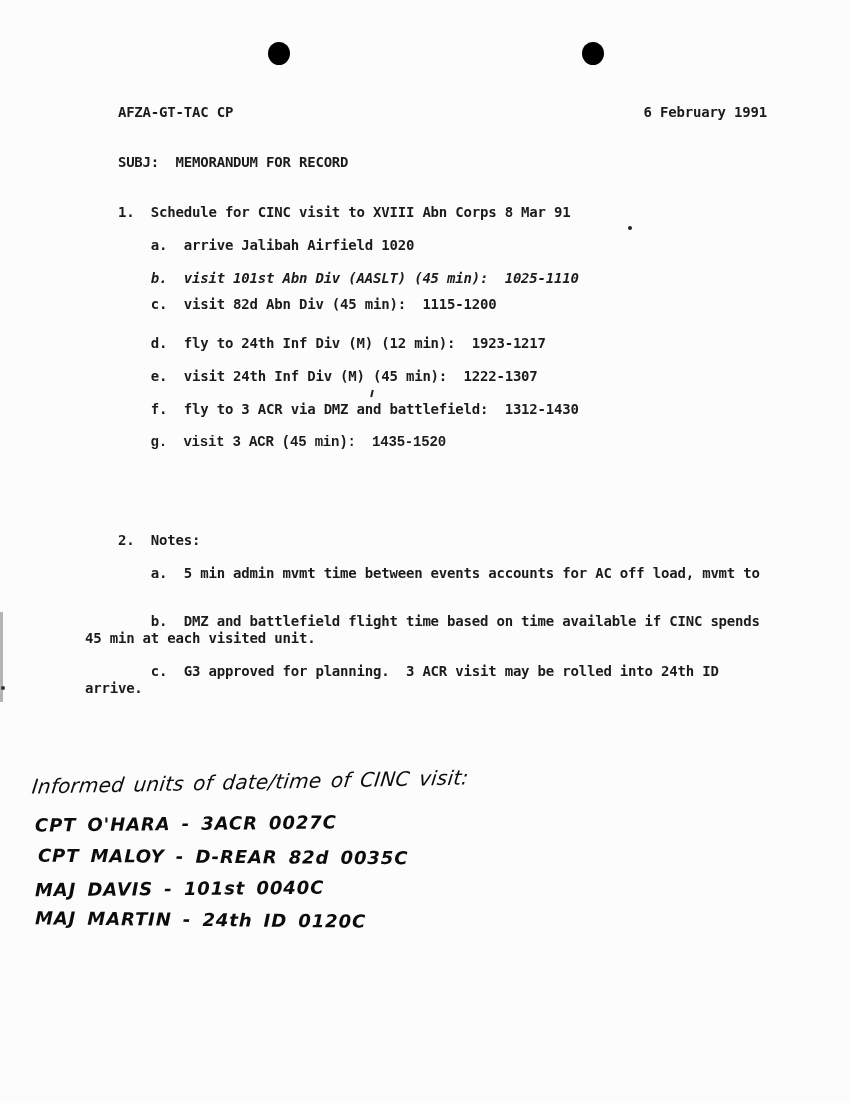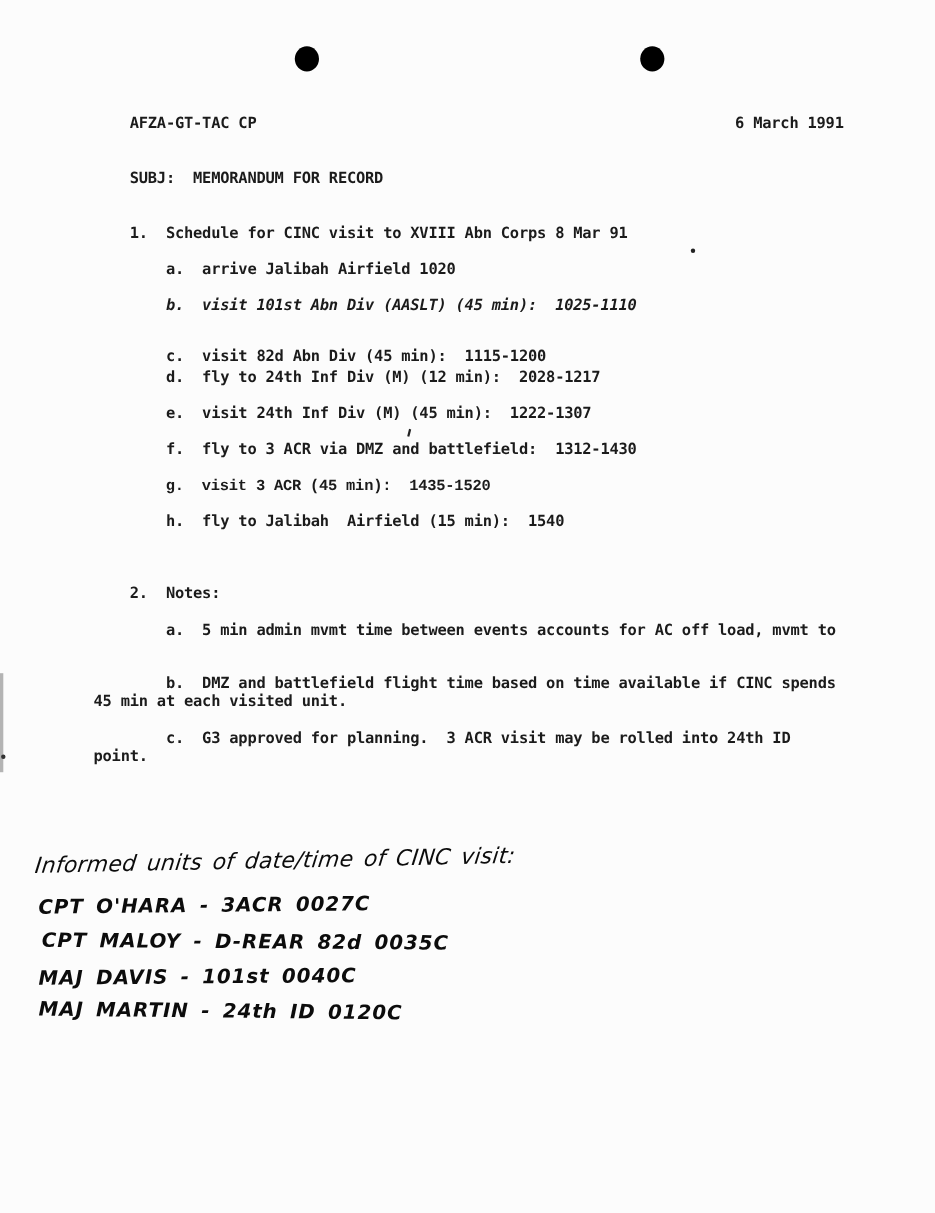--- a/index.html
+++ b/index.html
@@ -82,41 +82,40 @@
 </head>
 <body>
 
 <div class="page">
 
   <div class="punch punch-left"></div>
   <div class="punch punch-right"></div>
 
   <div class="tline header-line" style="top:104px;">
     <span>    AFZA-GT-TAC CP</span>
-    <span>6 March 1991</span>
+    <span>6 February 1991</span>
   </div>
 
   <div class="tline" style="top:154px;">    SUBJ:  MEMORANDUM FOR RECORD</div>
 
   <div class="tline" style="top:204px;">    1.  Schedule for CINC visit to XVIII Abn Corps 8 Mar 91</div>
   <div class="tline" style="top:237px;">        a.  arrive Jalibah Airfield 1020</div>
   <div class="tline" style="top:270px;font-style:italic;">        b.  visit 101st Abn Div (AASLT) (45 min):  1025-1110</div>
-  <div class="tline" style="top:316px;">        c.  visit 82d Abn Div (45 min):  1115-1200</div>
-  <div class="tline" style="top:335px;">        d.  fly to 24th Inf Div (M) (12 min):  2028-1217</div>
+  <div class="tline" style="top:296px;">        c.  visit 82d Abn Div (45 min):  1115-1200</div>
+  <div class="tline" style="top:335px;">        d.  fly to 24th Inf Div (M) (12 min):  1923-1217</div>
   <div class="tline" style="top:368px;">        e.  visit 24th Inf Div (M) (45 min):  1222-1307</div>
   <div class="tline" style="top:401px;">        f.  fly to 3 ACR via DMZ and battlefield:  1312-1430</div>
   <div class="tline" style="top:434px;font-family:Liberation Mono, monospace;">        g.  visit 3 ACR (45 min):  1435-1520</div>
-  <div class="tline" style="top:466px;">        h.  fly to Jalibah  Airfield (15 min):  1540</div>
 
   <div class="tline" style="top:532px;">    2.  Notes:</div>
   <div class="tline" style="top:565px;">        a.  5 min admin mvmt time between events accounts for AC off load, mvmt to</div>
   <div class="tline" style="top:613px;">        b.  DMZ and battlefield flight time based on time available if CINC spends</div>
   <div class="tline" style="top:630px;">45 min at each visited unit.</div>
   <div class="tline" style="top:663px;">        c.  G3 approved for planning.  3 ACR visit may be rolled into 24th ID</div>
-  <div class="tline" style="top:680px;">point.</div>
+  <div class="tline" style="top:680px;">arrive.</div>
 
   <div class="stray-dot"></div>
   <div class="stray-tick"></div>
   <div class="edge-smudge"></div>
   <div class="edge-dot"></div>
 
   <div class="hw hw-title">Informed units of date/time of CINC visit:</div>
   <div class="hw hw-entry hw-e0">CPT O'HARA - 3ACR 0027C</div>
   <div class="hw hw-entry hw-e1">CPT MALOY - D-REAR 82d 0035C</div>
   <div class="hw hw-entry hw-e2">MAJ DAVIS - 101st 0040C</div>

